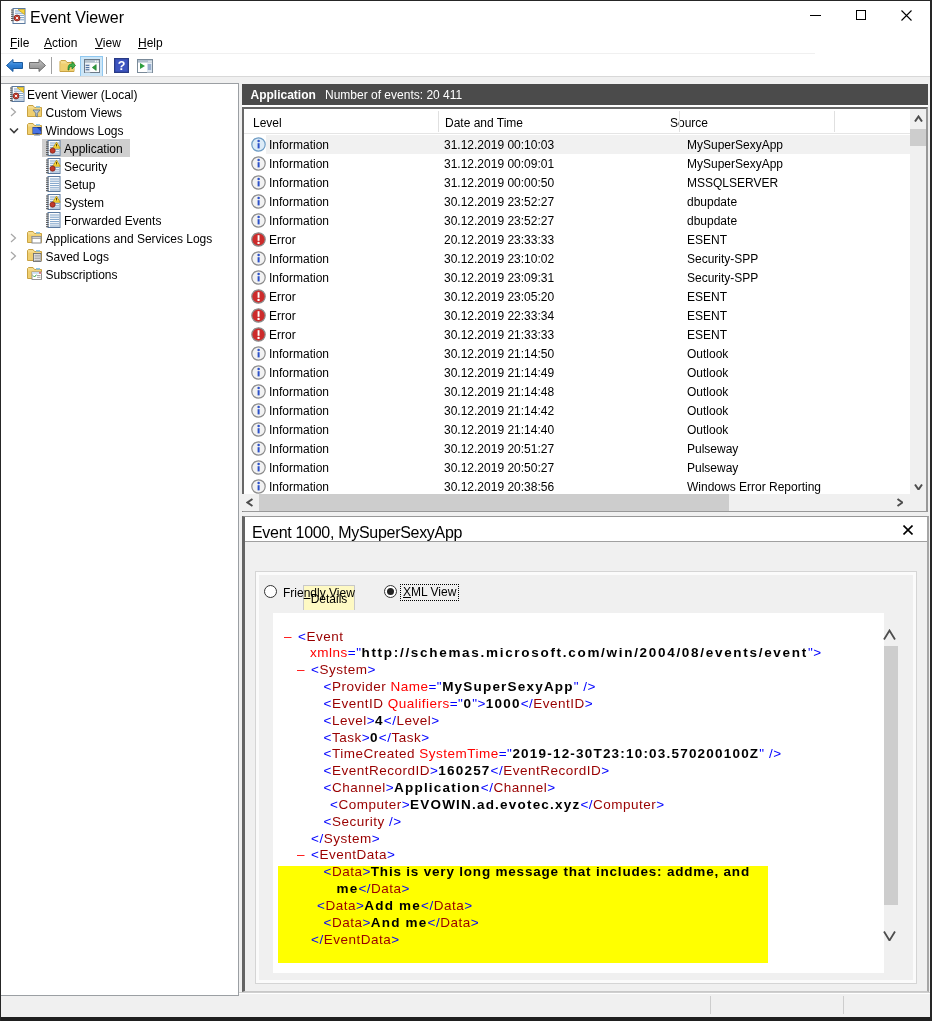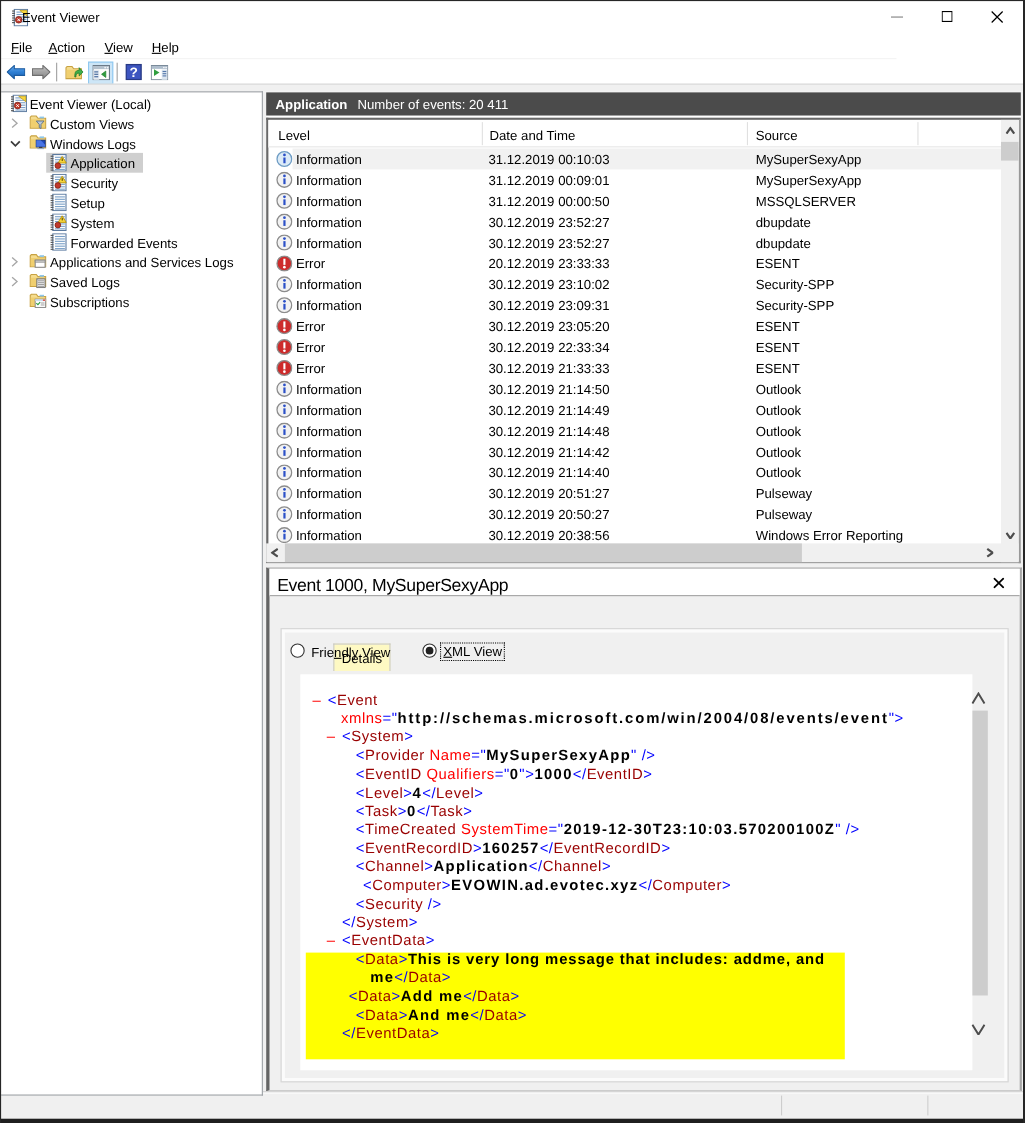--- a/index.html
+++ b/index.html
@@ -2,21 +2,21 @@
 <html><head>
 <meta charset="utf-8">
 <style>
 * { margin:0; padding:0; box-sizing:border-box; }
 html,body { width:932px; height:1021px; overflow:hidden; }
 body { font-family:"Liberation Sans", sans-serif; font-size:12px; color:#000; background:#fff; position:relative; }
 .abs { position:absolute; }
 #frame { position:absolute; left:0; top:0; width:932px; height:1021px; border-top:1px solid #262626; border-left:1.5px solid #262626; border-right:2px solid #262626; border-bottom:none; pointer-events:none; z-index:50; }
 #bottomstrip { position:absolute; left:0; top:1017px; width:932px; height:4px; background:#1f1f1f; z-index:49; }
 #titlebar { position:absolute; left:0; top:0; width:932px; height:32px; background:#fff; }
-#title-text { position:absolute; left:20px; top:9px; font-size:12px; }
+#title-text { position:absolute; left:30px; top:9px; font-size:16px; }
 #menubar { position:absolute; left:0; top:32px; width:815px; height:22px; background:#fff; border-bottom:1px solid #f0f0f0; }
 .menuitem { position:absolute; top:4px; font-size:12px; }
 #toolbar { position:absolute; left:0; top:54px; width:932px; height:22px; background:#fff; }
 #toolgap { position:absolute; left:0; top:76px; width:932px; height:7px; background:#f0f0f0; border-top:1px solid #d8d8d8; }
 .tsep { position:absolute; top:3px; width:1px; height:17px; background:#a0a0a0; }
 #leftpanel { position:absolute; left:1px; top:83px; width:238px; height:913px; background:#fff; border-top:1px solid #9b9fa3; border-right:1px solid #9b9fa3; border-bottom:1px solid #9b9fa3; z-index:4; }
 .treerow { position:absolute; left:0; width:235px; height:18px;padding-left:28px; }
 .treerow .lbl { position:absolute; top:3px; font-size:12px; white-space:nowrap; }
 .sel { position:absolute; left:41px; top:0; width:88px; height:18px; background:#cfcfcf; }
 #darkhdr { position:absolute; left:242px; top:84px; width:686px; height:20.5px; background:#4b4b4b; color:#fff; z-index:2; }
@@ -351,21 +351,21 @@
     </div>
 </div>
 <div id="darkhdr">
     <b>Application</b>
     <span>Number of events: 20 411</span>
   </div>
 <div id="tablebox">
   <div id="thead">
     <div class="hcol" style="left:9px">Level</div>
     <div class="hcol" style="left:201px">Date and Time</div>
-    <div class="hcol" style="left:443px">Source</div>
+    <div class="hcol" style="left:426px">Source</div>
     <div class="hsep" style="left:193.5px"></div>
     <div class="hsep" style="left:434.5px"></div>
     <div class="hsep" style="left:589.5px"></div>
   </div>
 <div class="trow" style="top:25.5px">
       <div class="hl"></div>
       <svg class="abs" style="left:7px;top:2px" width="15" height="15" viewBox="0 0 15 15">
         <circle cx="7.5" cy="7.5" r="6.7" fill="#dcebf7" stroke="#6e9cc4" stroke-width="1.2"></circle>
         <rect x="6.6" y="6.2" width="2" height="5.2" fill="#2b50c8"></rect>
         <circle cx="7.6" cy="3.9" r="1.25" fill="#2b50c8"></circle>

